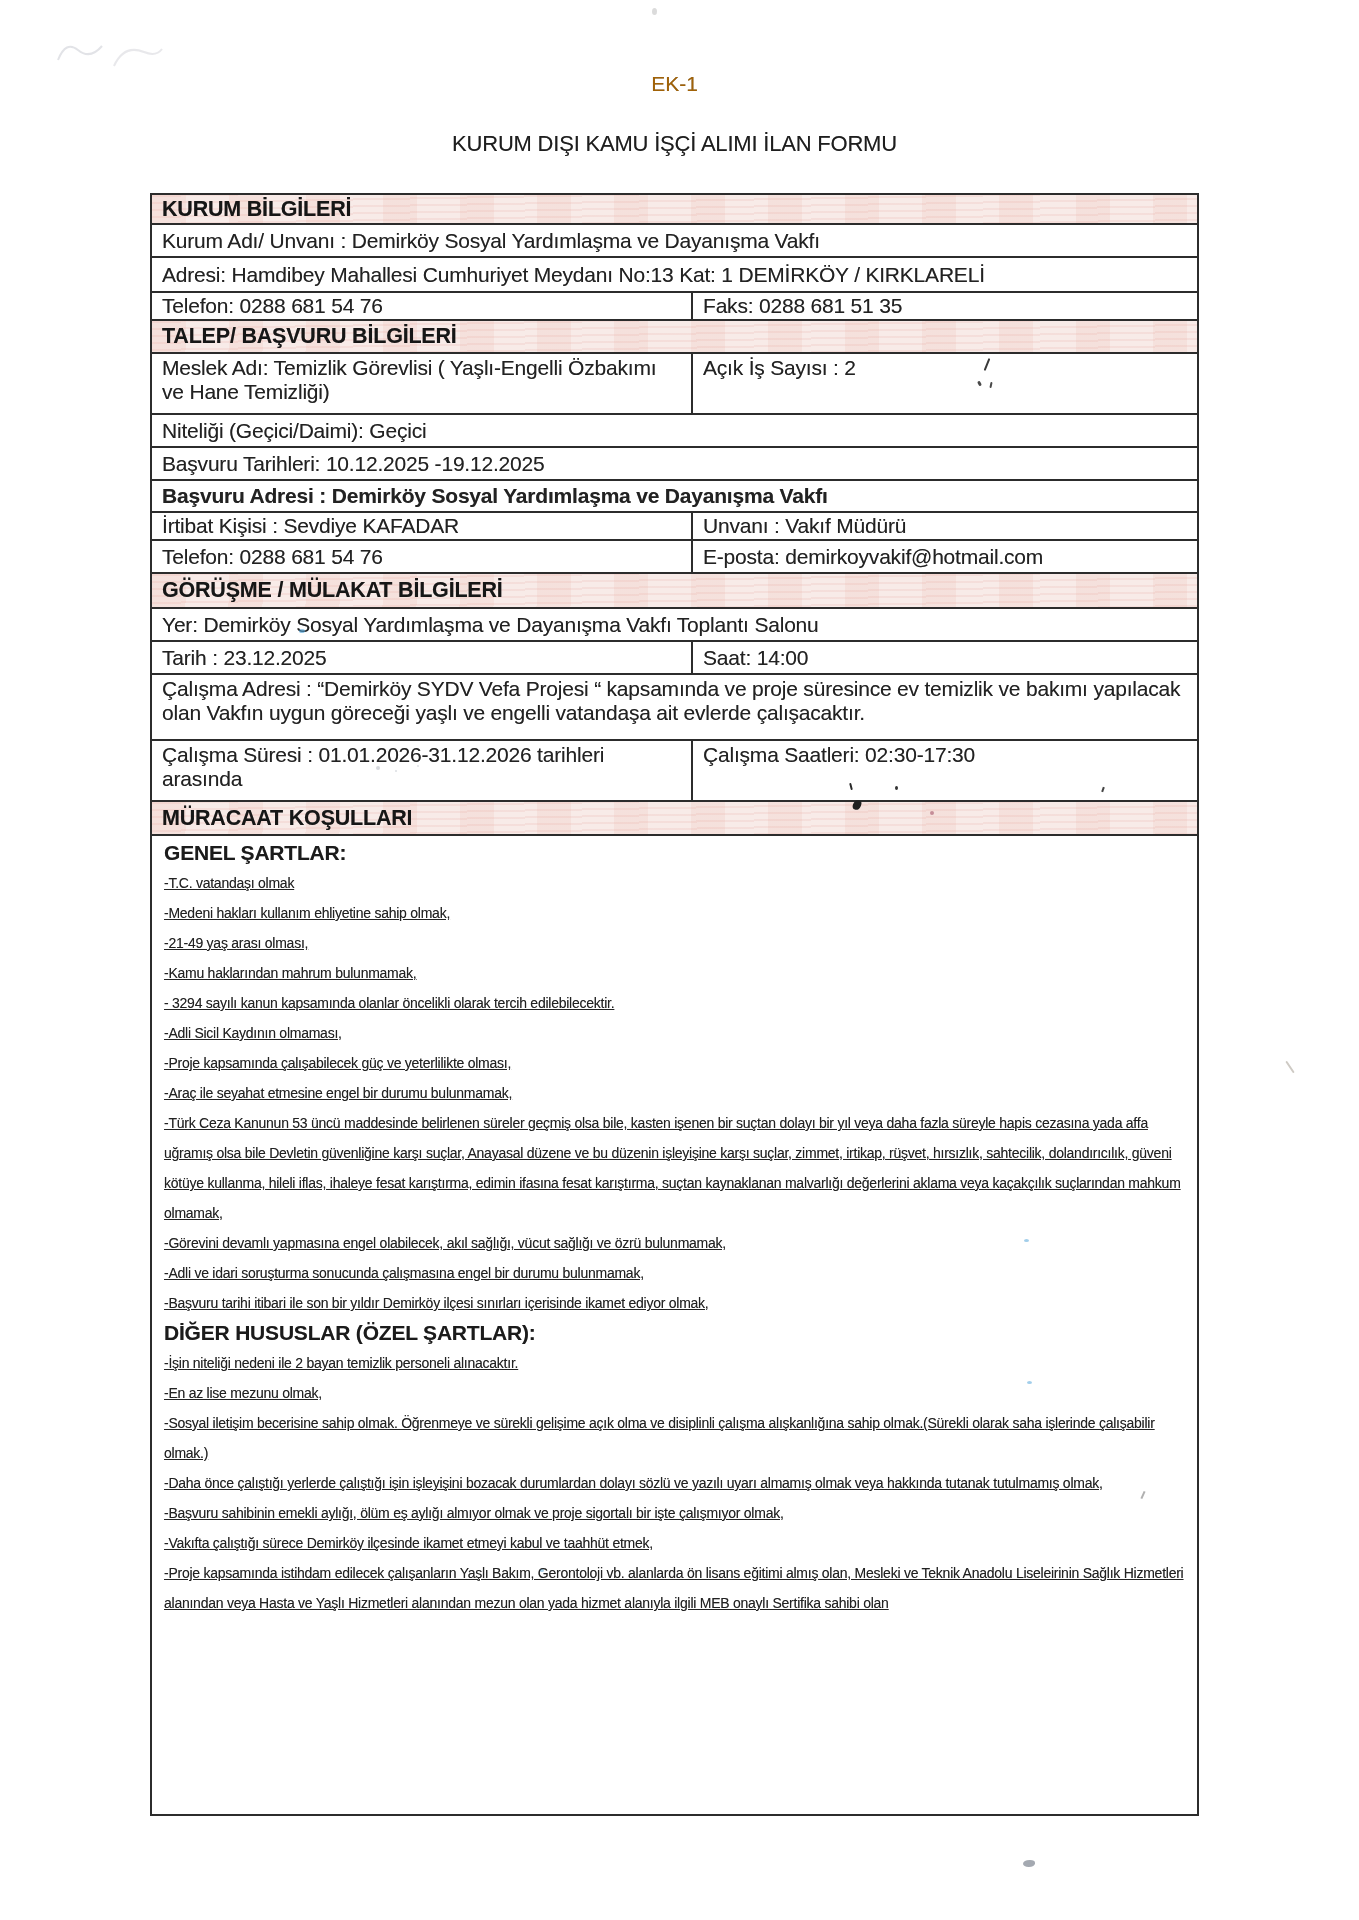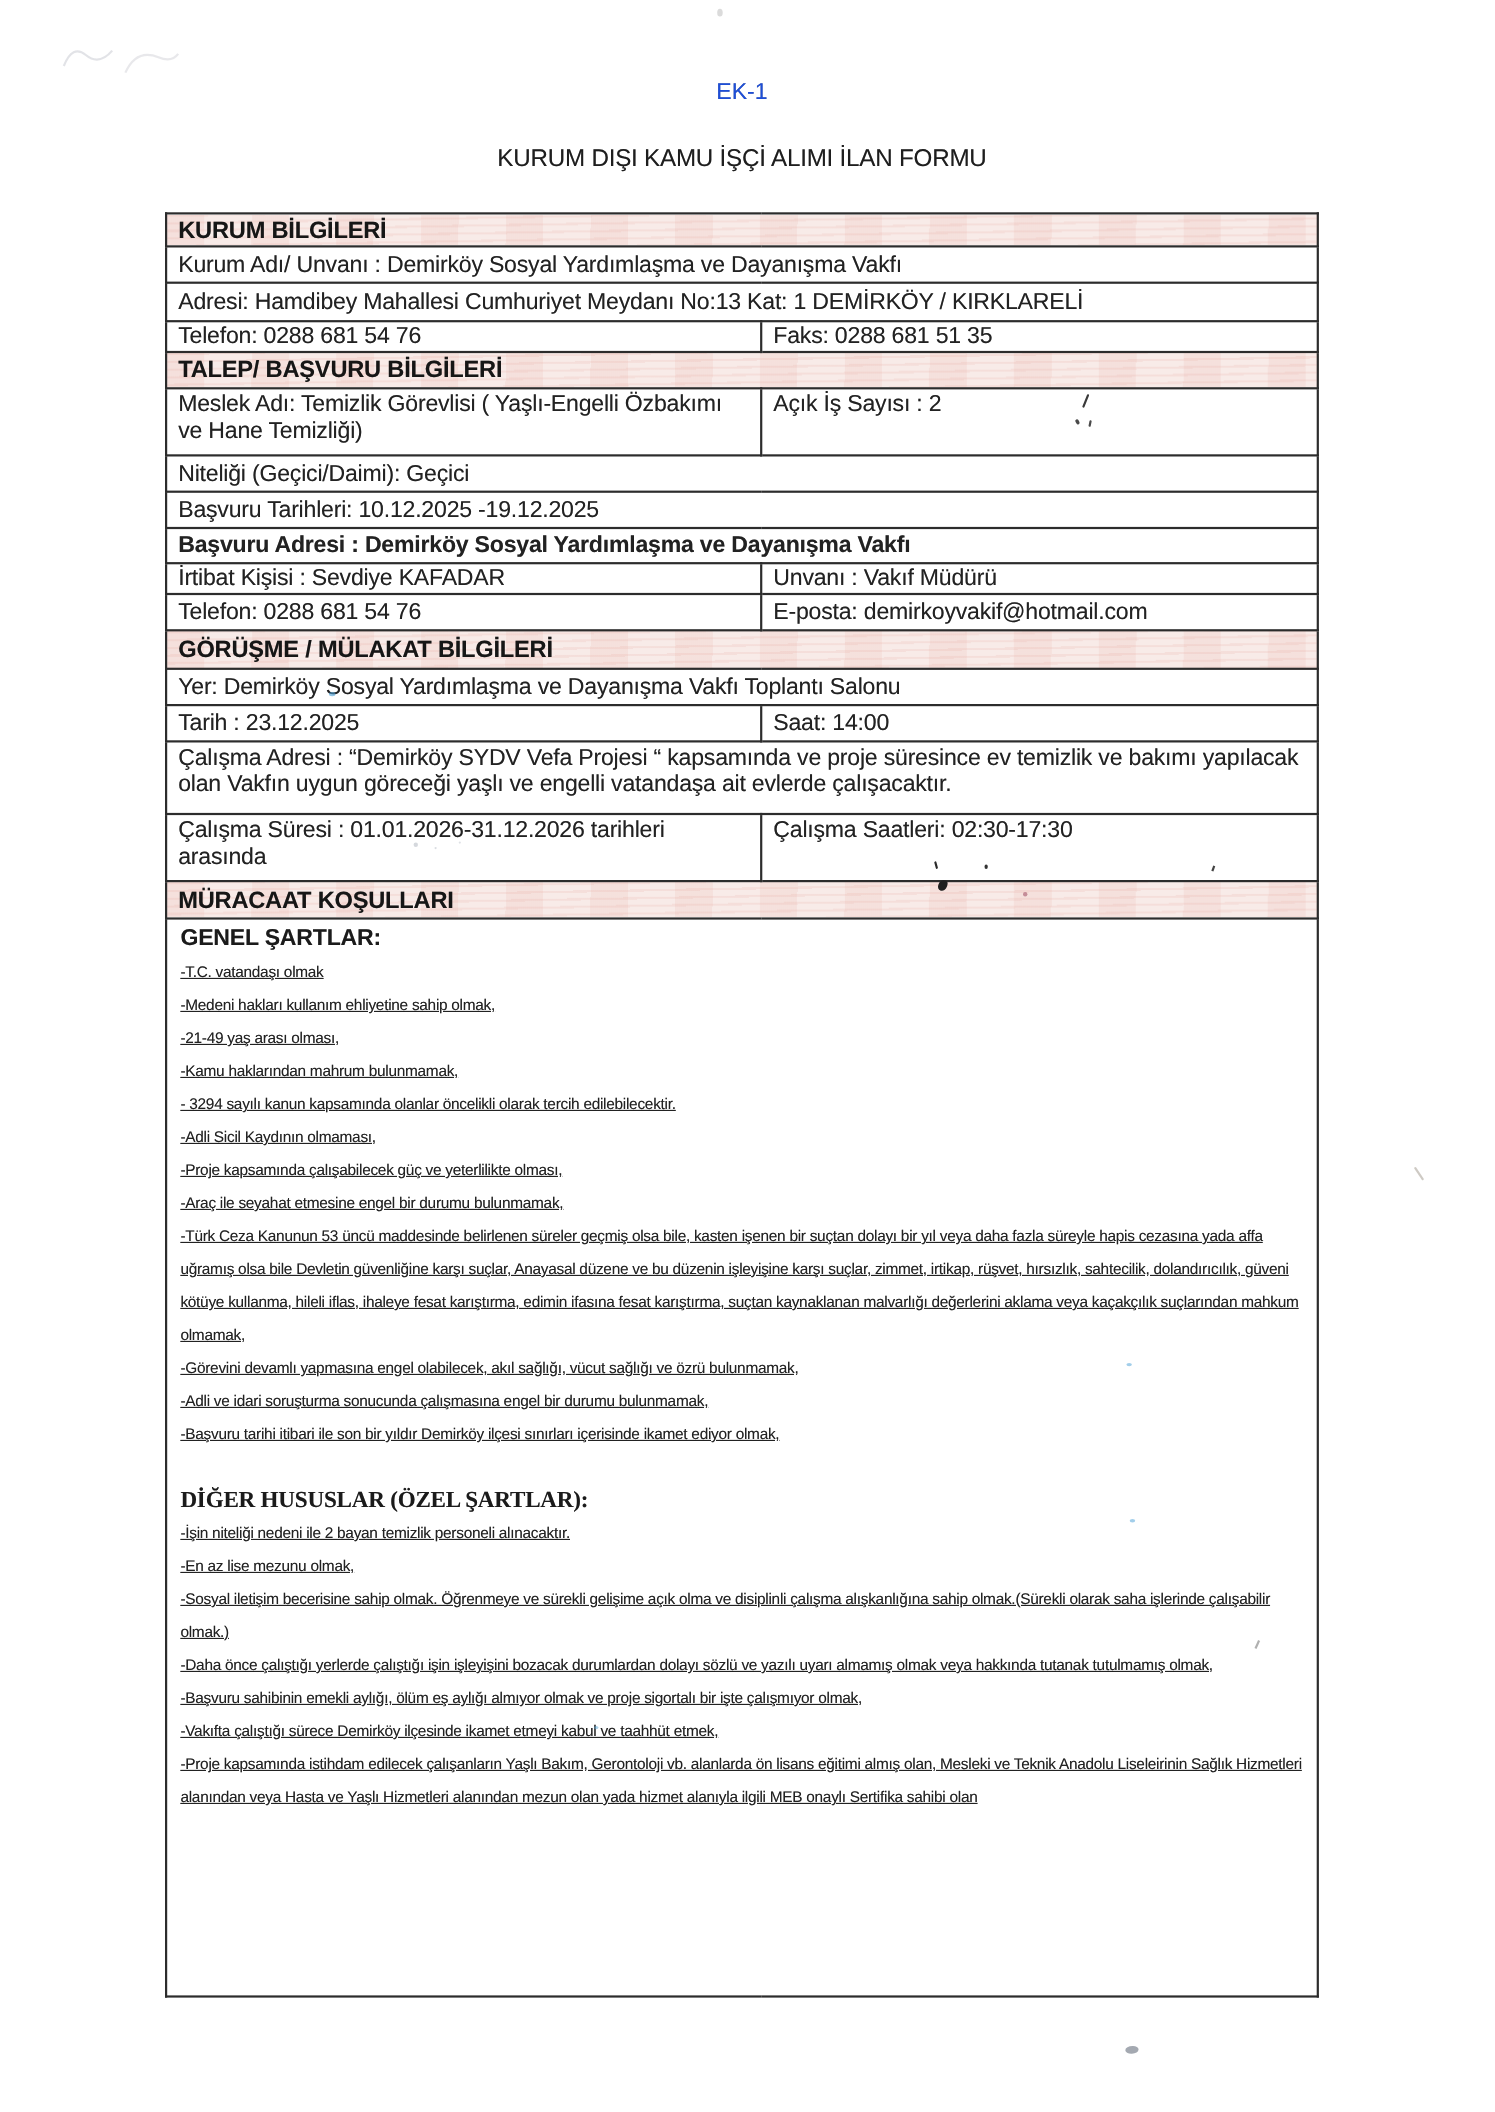--- a/index.html
+++ b/index.html
@@ -4,21 +4,21 @@
 <style>
   html,body{margin:0;padding:0;}
   body{
     width:1359px;height:1920px;position:relative;background:#ffffff;
     font-family:"Liberation Sans","DejaVu Sans",sans-serif;color:#222222;
     overflow:hidden;
   }
   .page{position:absolute;inset:0;}
   .ek-label{
     position:absolute;top:72px;left:150px;width:1049px;text-align:center;
-    font-size:21px;color:#1d4ed8;text-shadow:0 0 .6px rgba(30,30,30,.45);
+    font-size:21px;color:#a16207;text-shadow:0 0 .6px rgba(30,30,30,.45);
   }
   .form-title{
     position:absolute;top:131px;left:150px;width:1049px;text-align:center;
     font-size:22px;color:#1e1e1e;letter-spacing:-0.2px;
     text-shadow:0 0 .6px rgba(30,30,30,.45);
   }
   table.form-table{
     position:absolute;top:193px;left:150px;width:1049px;
     border-collapse:collapse;table-layout:fixed;
   }
@@ -35,21 +35,21 @@
   tr.vtop td{vertical-align:top;padding-top:2px;}
   td.hdr{
     font-weight:700;font-size:21.5px;color:#161616;
     background-color:#f8ebe8;
     background-image:
       repeating-linear-gradient(179deg, rgba(228,156,146,.16) 0 2px, rgba(255,255,255,0) 2px 7px),
       repeating-linear-gradient(91deg, rgba(233,176,168,.18) 0 34px, rgba(255,255,255,0) 34px 77px);
   }
   td.cond-cell{padding:6px 12px 18px 12px;}
   .cond-title{font-size:21px;font-weight:700;line-height:30px;color:#1b1b1b;}
-  .cond-title.ozel{margin-top:30px;font-family:Liberation Serif, serif;}
+  .cond-title.ozel{}
   .cond-item{font-size:14px;line-height:30px;letter-spacing:-0.25px;text-decoration:underline;}
   
   .art{position:absolute;pointer-events:none;}
   .a-dot-top{left:652px;top:8px;width:5px;height:7px;background:#c7c7c7;border-radius:50%;opacity:.65;}
   .a-stroke1{left:986px;top:358px;width:2px;height:13px;background:#3a3a3a;transform:rotate(22deg);border-radius:2px;}
   .a-stroke2{left:978px;top:381px;width:3px;height:5px;background:#4a4a4a;transform:rotate(-28deg);border-radius:2px;}
   .a-stroke3{left:990px;top:382px;width:2px;height:6px;background:#4a4a4a;transform:rotate(12deg);border-radius:2px;}
   .a-smudge{left:376px;top:766px;width:4px;height:4px;border-radius:50%;background:#b4bac2;opacity:.55;
     box-shadow:18px 3px 0 -1px #bcc2ca, 40px -2px 0 -1px #c4c9d0, 58px 4px 0 -2px #c9cdd3;}
   .a-ink-blob{left:853px;top:800px;width:8px;height:10px;background:#1f1f1f;border-radius:60% 40% 55% 45%;transform:rotate(18deg);}

